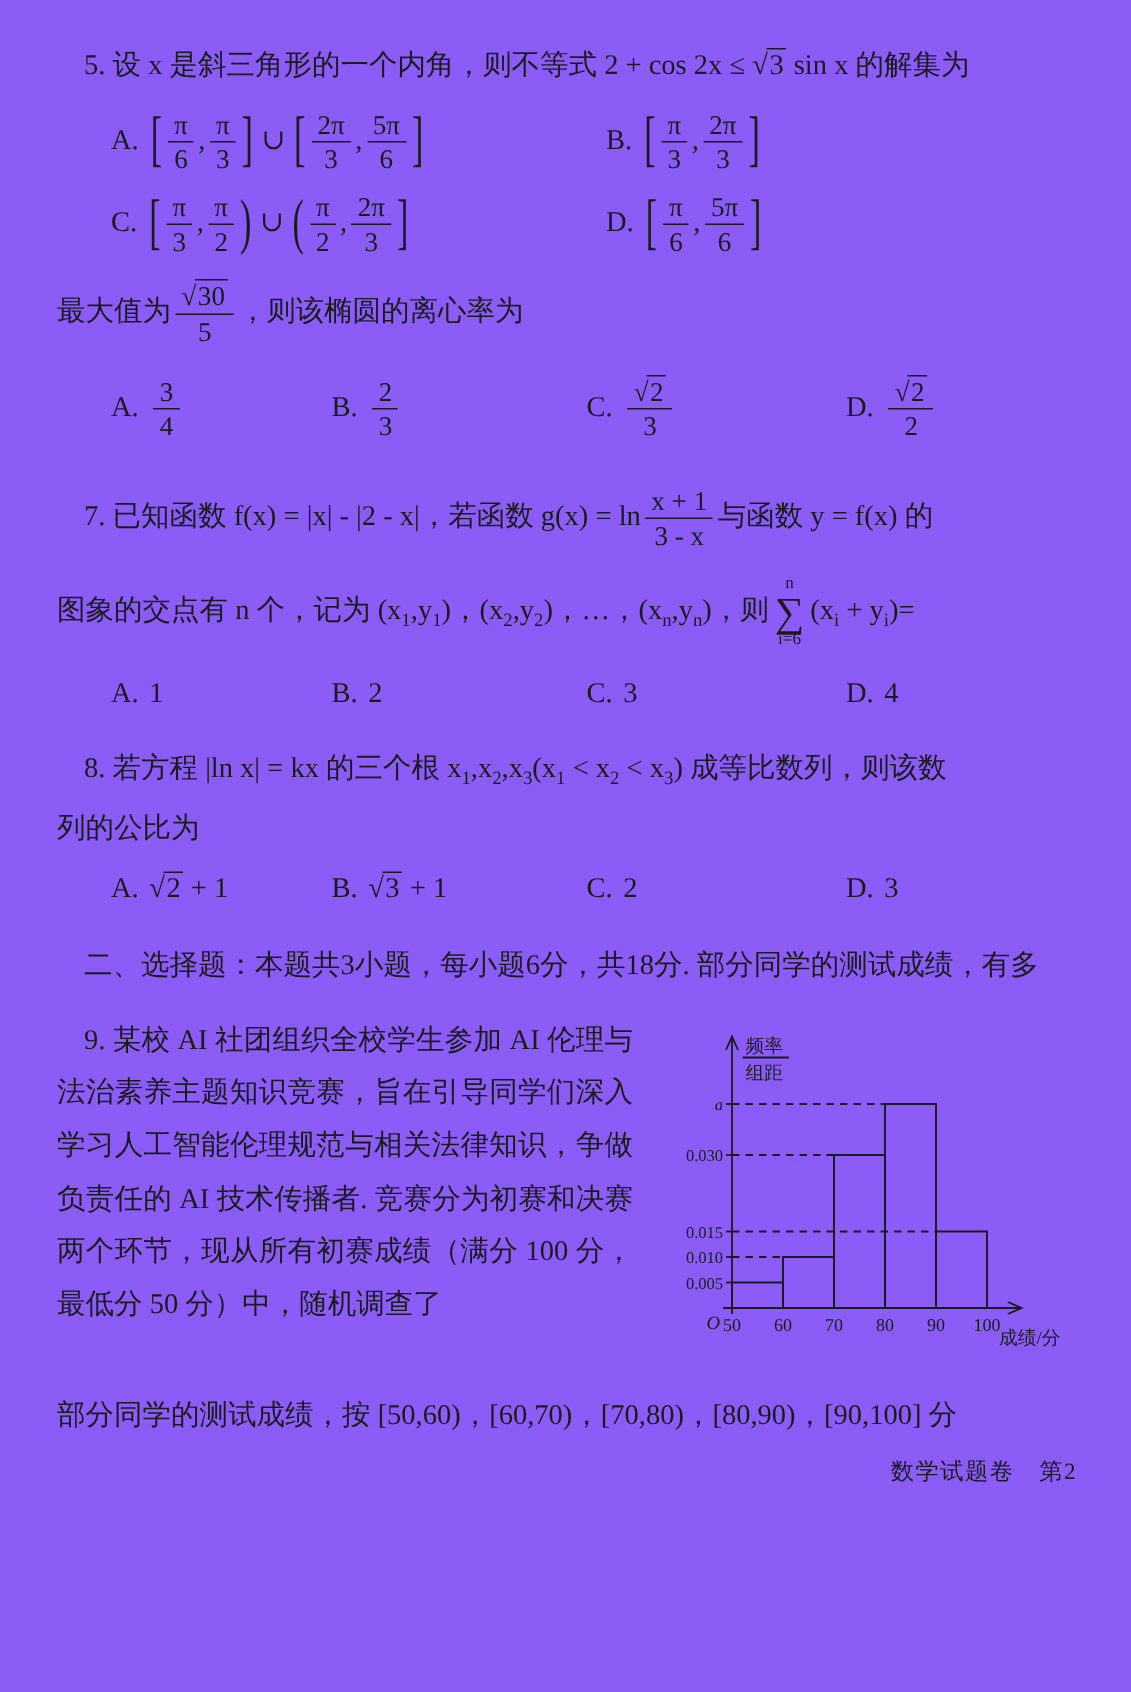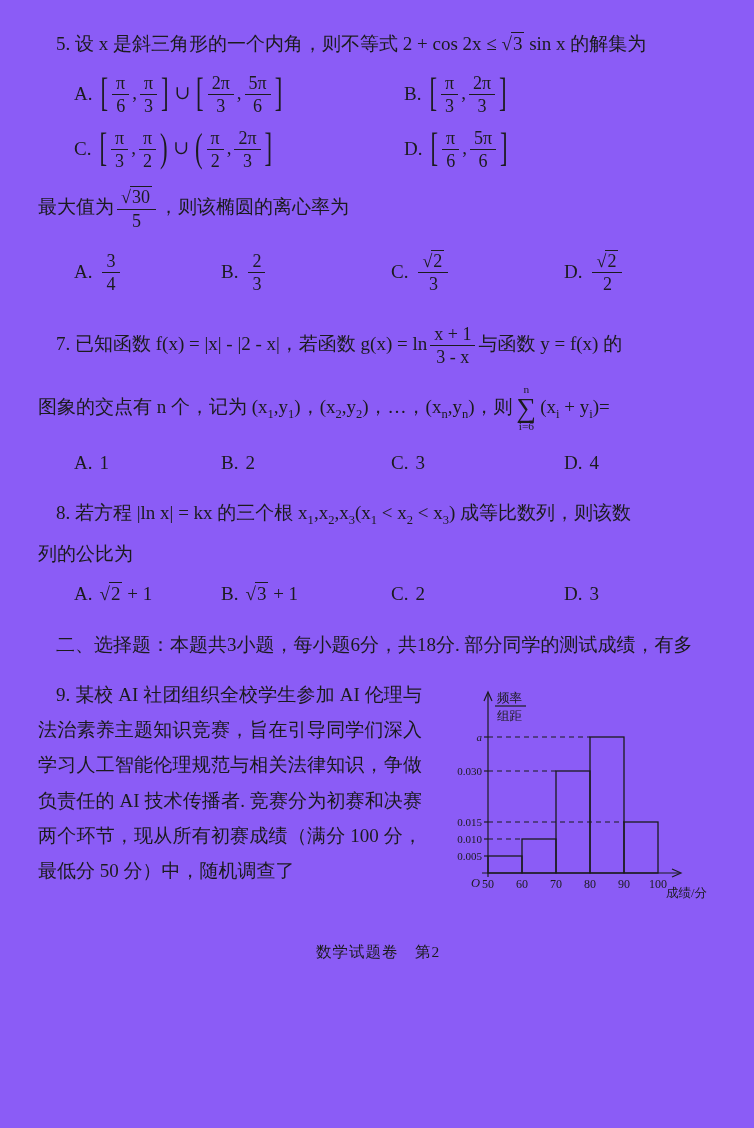--- a/index.html
+++ b/index.html
@@ -32,21 +32,21 @@
   .sum { display:inline-flex; flex-direction:column; align-items:center;
          vertical-align:middle; line-height:1; margin:0 4px; }
   .sum .lim { font-size:0.6em; }
   .sum .sig { font-size:1.45em; line-height:0.95; }
   sub { font-size:0.66em; }
   sup { font-size:0.66em; }
   
   .q9row { display:flex; gap:8px; align-items:flex-start; }
   .q9text { width:384px; text-align:justify; line-height:1.85; text-indent:18px; }
   .chartbox { width:278px; margin-left:auto; }
-  .footer { text-align:center; font-size:15.5px; letter-spacing:1px; }
+  .footer { text-align:right; font-size:15.5px; letter-spacing:1px; }
 </style>
 </head>
 <body>
 
 <div class="page">
 
   <div class="stem indent" style="margin-top:6px">5. 设 x 是斜三角形的一个内角，则不等式 2 + cos 2x ≤ <span class="sqrt"><span class="rad">√</span><span class="bod">3</span></span> sin x 的解集为</div>
 
   <div class="opts opts5" style="margin-top:14px">
     <div class="opt">
@@ -235,16 +235,17 @@
             <text x="226" y="220" text-anchor="start" font-size="12.5" fill="#1b1b1d">成绩/分</text>
           </g>
           <g>
             <text x="57" y="25" text-anchor="start" font-size="12.5" fill="#1b1b1d">频率</text>
             <line x1="55" y1="29" x2="86" y2="29" stroke="#1b1b1d" stroke-width="1.2"></line>
             <text x="57" y="43" text-anchor="start" font-size="12.5" fill="#1b1b1d">组距</text>
           </g>
         </svg></div>
   </div>
 
+  <div class="stem" style="margin-top:2px">部分同学的测试成绩，按 [50,60)，[60,70)，[70,80)，[80,90)，[90,100] 分</div>
 
   <div class="footer" style="margin-top:12px">数学试题卷　第2</div>
 
 </div>
 
 </body></html>

